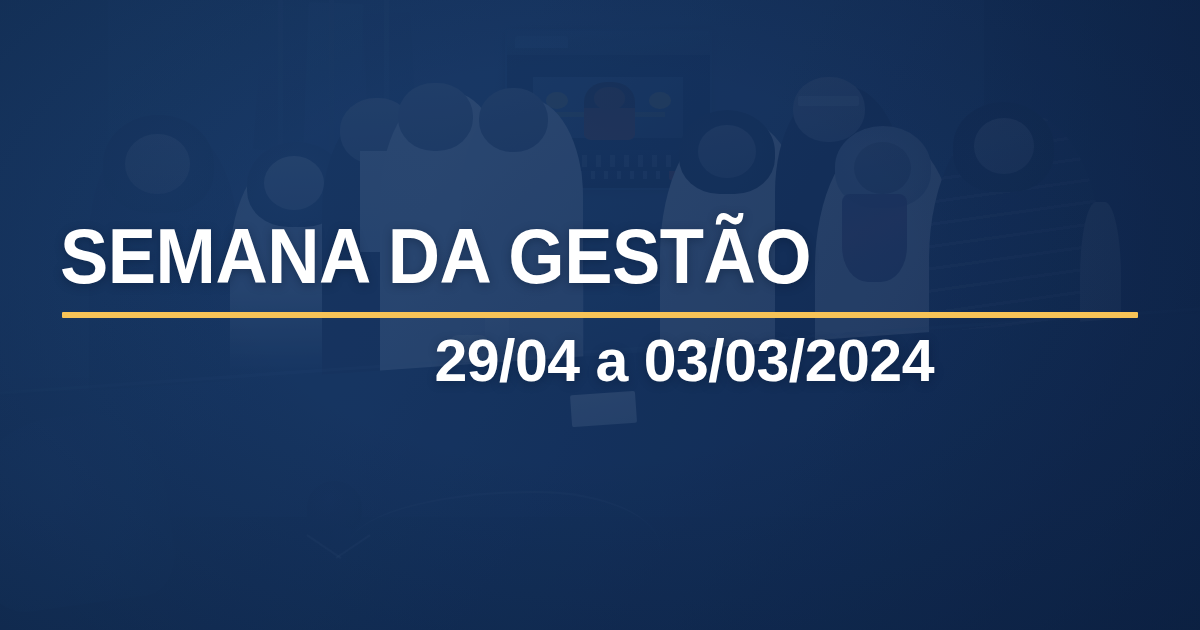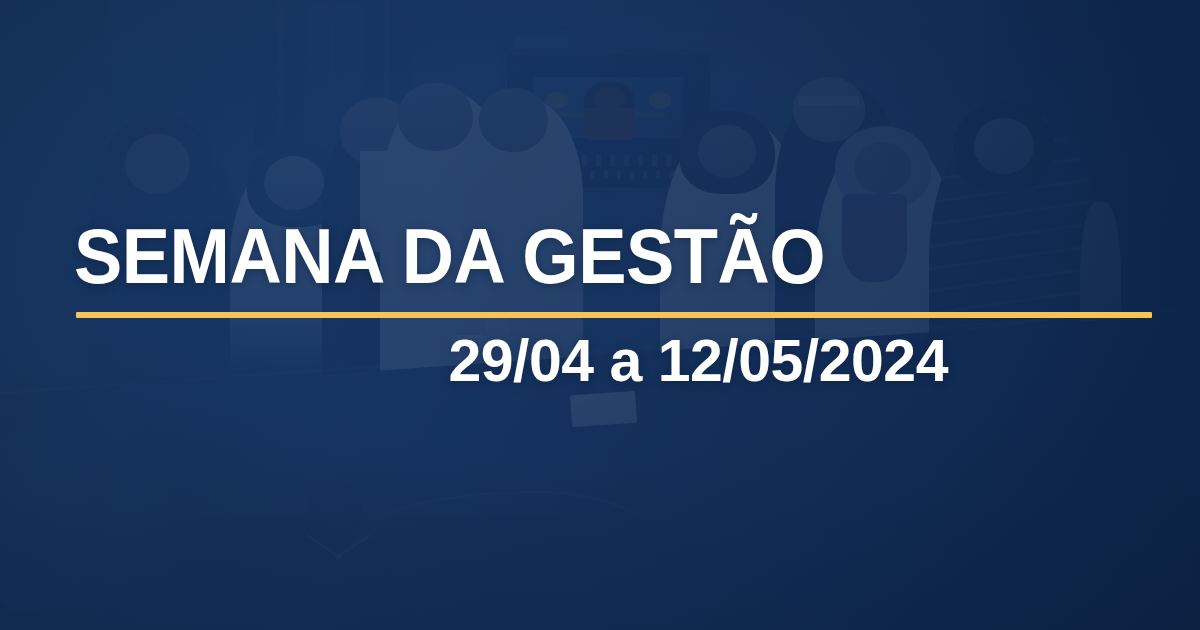--- a/index.html
+++ b/index.html
@@ -202,21 +202,21 @@
         rgba(26,62,107,.88) 0%,
         rgba(23,56,100,.84) 35%,
         rgba(18,45,85,.86) 70%,
         rgba(14,36,72,.90) 100%);
       mix-blend-mode:normal;}
   .overlay2{position:absolute;inset:0;background:rgba(19,48,92,.30);}
   .vignette{position:absolute;inset:0;
       background:radial-gradient(ellipse at 48% 42%,rgba(0,0,0,0) 38%,rgba(6,22,46,.38) 100%);}
 
   
-  .content{position:absolute;left:0;top:0;width:996px;height:630px;margin-left:14px;}
+  .content{position:absolute;left:0;top:0;width:996px;height:630px;}
 
   .title{
     position:absolute;left:60px;top:218px;
     margin:0;
     font-family:"Liberation Sans","DejaVu Sans",sans-serif;
     font-weight:700;
     font-size:77px;
     line-height:1;
     letter-spacing:-0.5px;
     color:#ffffff;
@@ -337,16 +337,16 @@
 
   <div class="overlay"></div>
   <div class="overlay2"></div>
   <div class="vignette"></div>
 
   <div class="content">
     <h1 class="title">SEMANA DA GESTÃO</h1>
 
     <div class="divider"></div>
 
-    <p class="dates">29/04 a 12/05/2024</p>
+    <p class="dates">29/04 a 03/03/2024</p>
   </div>
 
 </div>
 
 </body></html>

